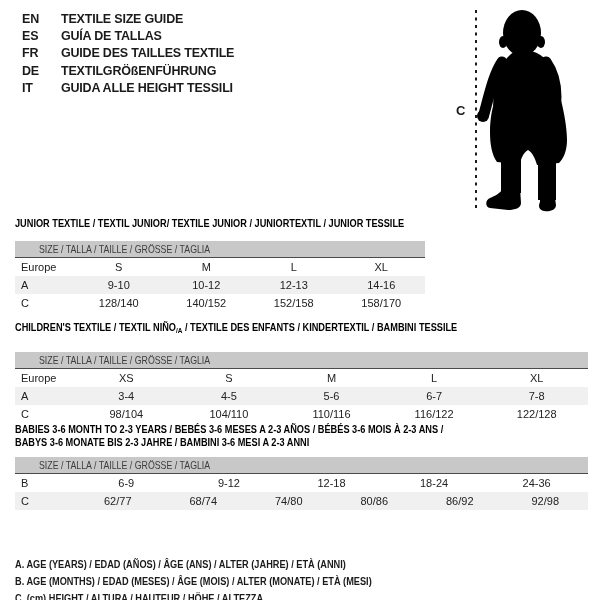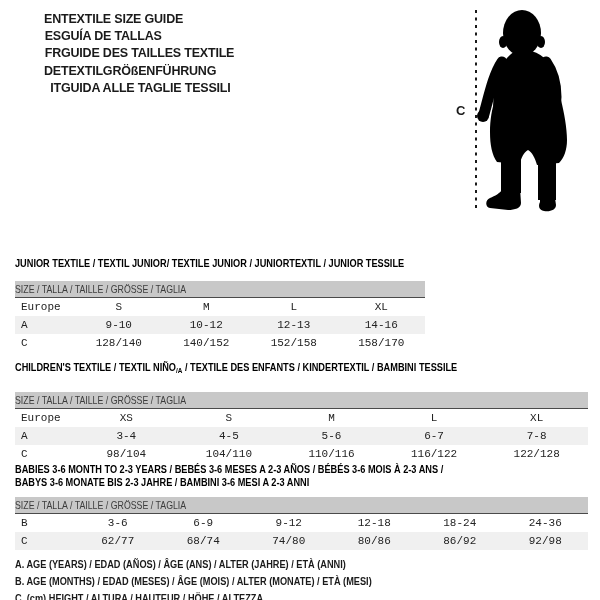--- a/index.html
+++ b/index.html
@@ -3,44 +3,44 @@
 <meta charset="utf-8">
 <style>
   html,body { margin:0; padding:0; }
   body {
     width:600px; height:600px; background:#ffffff; position:relative; overflow:hidden;
     font-family:"Liberation Sans", sans-serif; color:#1a1a1a;
   }
   .condensed { display:inline-block; transform:scaleX(0.8); transform-origin:0 0; white-space:nowrap; }
 
   
-  .lang-list { position:absolute; top:11px; left:22px; font-weight:bold; font-size:12.5px; line-height:17.2px; letter-spacing:-0.2px;text-align:right; }
+  .lang-list { position:absolute; top:11px; left:22px; font-weight:bold; font-size:12.5px; line-height:17.2px; letter-spacing:-0.2px; }
   .lang-row { display:flex; }
   .lang-code { width:39px; }
 
   
   .figure { position:absolute; left:440px; top:0; width:150px; height:215px; }
   .figure svg { position:absolute; left:0; top:0; }
   .fig-label { position:absolute; left:16px; top:103px; font-weight:bold; font-size:13px; }
 
   
   .tbl { position:absolute; left:15px; }
   .s1 { top:217px; width:410px; }
   .s2 { top:321px; width:573px; }
   .s3 { top:423px; width:573px; }
-  .tbl-title { font-weight:bold; font-size:11.5px; line-height:13px; color:#000;margin-top:40px; }
+  .tbl-title { font-weight:bold; font-size:11.5px; line-height:13px; color:#000; }
   .s1 .tbl-title { margin-bottom:11px; }
   .s2 .tbl-title { margin-bottom:15px; }
   .s3 .tbl-title { margin-bottom:8px; }
   .sub { font-size:8px; vertical-align:-2px; }
   .size-bar {
     background:#c8c8c8; border-bottom:1px solid #4a4a4a;
-    height:16px; line-height:16px; font-size:11px; color:#3c3c3c; padding-left:0;
+    height:16px; line-height:16px; font-size:11px; color:#3c3c3c; padding-left:24px;
   }
-  .trow { display:flex; height:18px; line-height:18px; font-size:11px; color:#222;font-family:Liberation Mono, monospace; }
+  .trow { display:flex; height:18px; line-height:18px; font-size:11px; color:#222; }
   .trow.shaded { background:#f0f0f0; }
   .lbl { width:60px; padding-left:6px; box-sizing:border-box; }
   .cell { flex:1; text-align:center; }
 
   
   .notes { position:absolute; left:15px; top:556px; font-weight:bold; font-size:11.5px; line-height:17.2px; }
   .note-line { height:17.2px; }
 </style>
 </head>
 <body>
@@ -57,21 +57,21 @@
   <div class="lang-row">
     <span class="lang-code">FR</span>
     <span class="lang-title">GUIDE DES TAILLES TEXTILE</span>
   </div>
   <div class="lang-row">
     <span class="lang-code">DE</span>
     <span class="lang-title">TEXTILGRÖßENFÜHRUNG</span>
   </div>
   <div class="lang-row">
     <span class="lang-code">IT</span>
-    <span class="lang-title">GUIDA ALLE TAGLIE TESSILI</span>
+    <span class="lang-title">GUIDA ALLE HEIGHT TESSILI</span>
   </div>
 </div>
 
 <div class="figure">
   <svg width="150" height="215" viewBox="0 0 150 215">
     <line x1="36" y1="10" x2="36" y2="208" stroke="#1a1a1a" stroke-width="2" stroke-dasharray="3,4.5"></line>
     <g fill="#000000" stroke="none">
       <ellipse cx="82" cy="33" rx="19" ry="23"></ellipse>
       <ellipse cx="63" cy="42" rx="4" ry="6"></ellipse>
       <ellipse cx="101" cy="42" rx="4" ry="6"></ellipse>
@@ -146,21 +146,20 @@
 </section>
 
 <section class="tbl s3">
   <div class="tbl-title">
     <span class="condensed">BABIES 3-6 MONTH TO 2-3 YEARS / BEBÉS 3-6 MESES A 2-3 AÑOS / BÉBÉS 3-6 MOIS À 2-3 ANS /</span><br>
     <span class="condensed">BABYS 3-6 MONATE BIS 2-3 JAHRE / BAMBINI 3-6 MESI A 2-3 ANNI</span>
   </div>
   <div class="size-bar"><span class="condensed">SIZE / TALLA / TAILLE / GRÖSSE / TAGLIA</span></div>
   <div class="trow">
     <span class="lbl">B</span>
-    <span class="cell">3-6</span>
     <span class="cell">6-9</span>
     <span class="cell">9-12</span>
     <span class="cell">12-18</span>
     <span class="cell">18-24</span>
     <span class="cell">24-36</span>
   </div>
   <div class="trow shaded">
     <span class="lbl">C</span>
     <span class="cell">62/77</span>
     <span class="cell">68/74</span>

